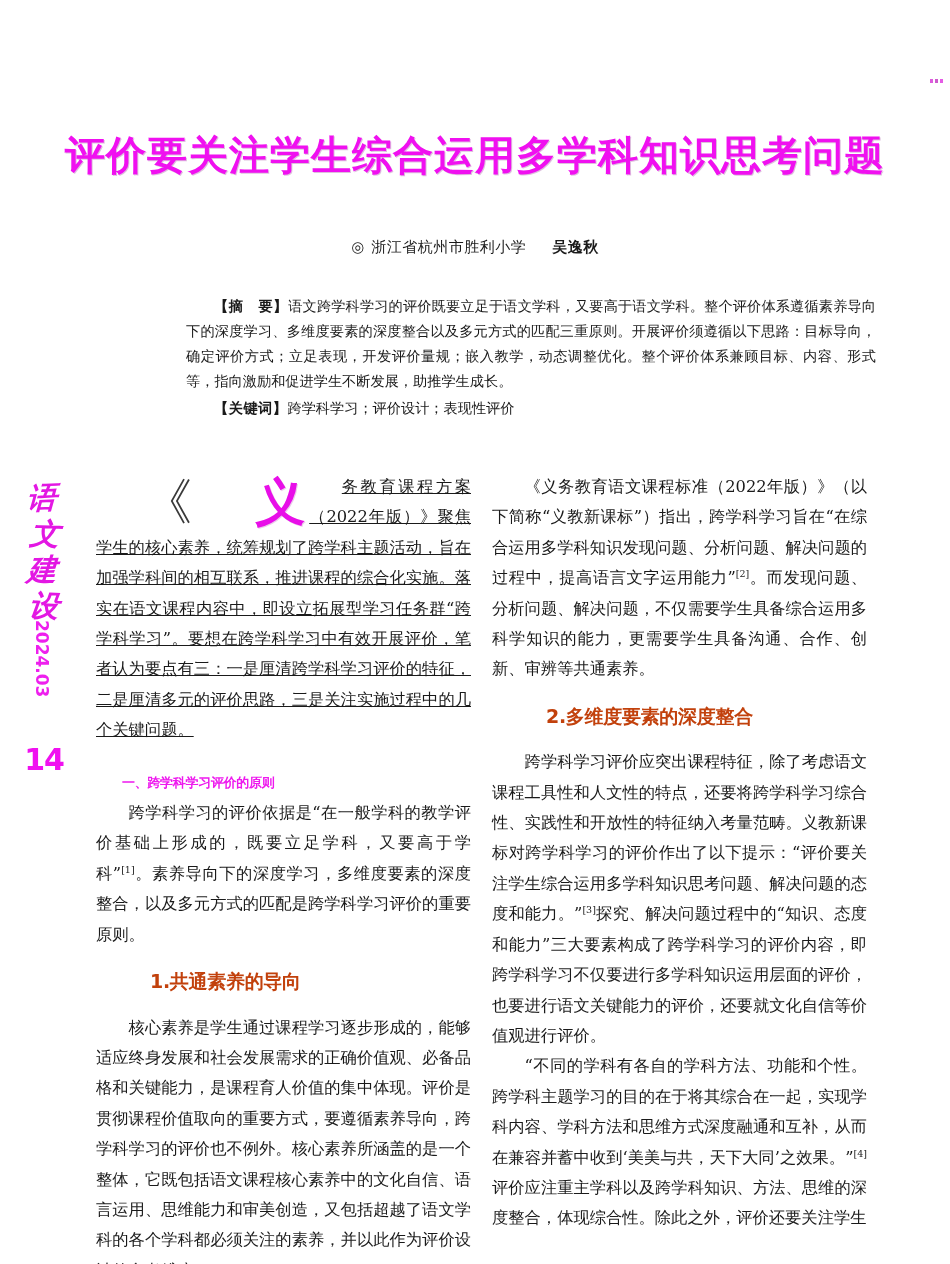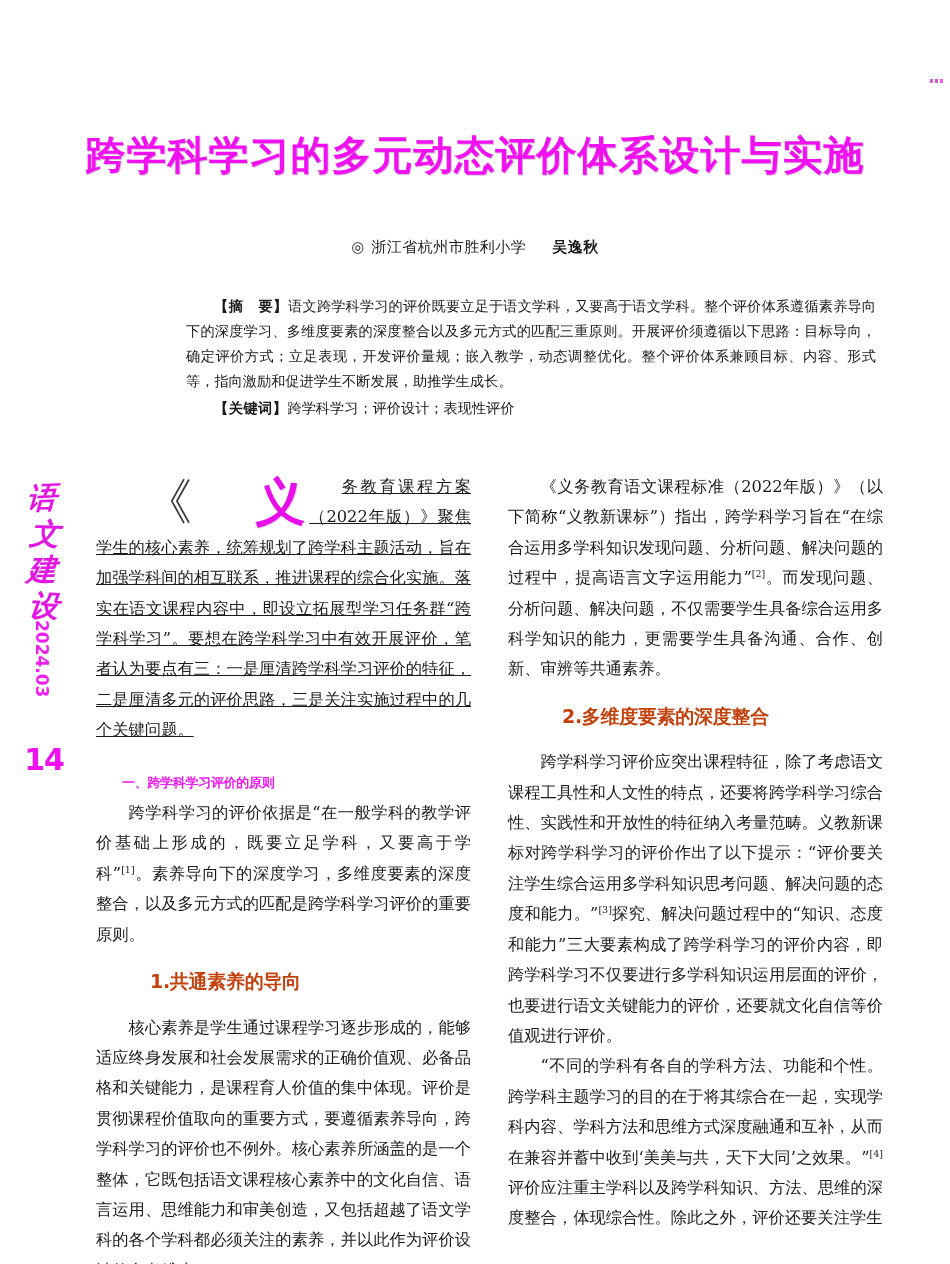--- a/index.html
+++ b/index.html
@@ -145,21 +145,21 @@
   .col {
     position: absolute;
     top: 472px;
     width: 375px;
     font-size: 16.3px;
     line-height: 30.4px;
     text-align: justify;
     text-justify: inter-ideograph;
   }
   .col-left  { left: 96px; }
-  .col-right { left: 508px; }
+  .col-right { left: 492px; }
 
   .col p { margin: 0; text-indent: 2em; }
 
   
   .opening { position: relative; min-height: 62px; }
   .opening .dropcap {
     float: left;
     font-family: "DejaVu Serif", "Liberation Serif", serif;
     font-weight: bold;
     font-size: 50px;
@@ -204,21 +204,21 @@
     line-height: 0;
   }
 </style>
 </head>
 <body>
 
 <div class="page">
 
   <div class="corner-mark"></div>
 
-  <div class="title">跨学科学习的多元动态评价体系设计与实施</div>
+  <div class="title">评价要关注学生综合运用多学科知识思考问题</div>
 
   <div class="byline">
     <span class="mark">◎</span><span class="affil">浙江省杭州市胜利小学</span><span class="author">吴逸秋</span>
   </div>
 
   <div class="abstract">
     <p class="para-abs"><span class="lead">【摘　要】</span><span>语文跨学科学习的评价既要立足于语文学科，又要高于语文学科。整个评价体系遵循素养导向下的深度学习、多维度要素的深度整合以及多元方式的匹配三重原则。开展评价须遵循以下思路：目标导向，确定评价方式；立足表现，开发评价量规；嵌入教学，动态调整优化。整个评价体系兼顾目标、内容、形式等，指向激励和促进学生不断发展，助推学生成长。</span></p>
     <p class="para-kw"><span class="lead">【关键词】</span><span>跨学科学习；评价设计；表现性评价</span></p>
   </div>
 

